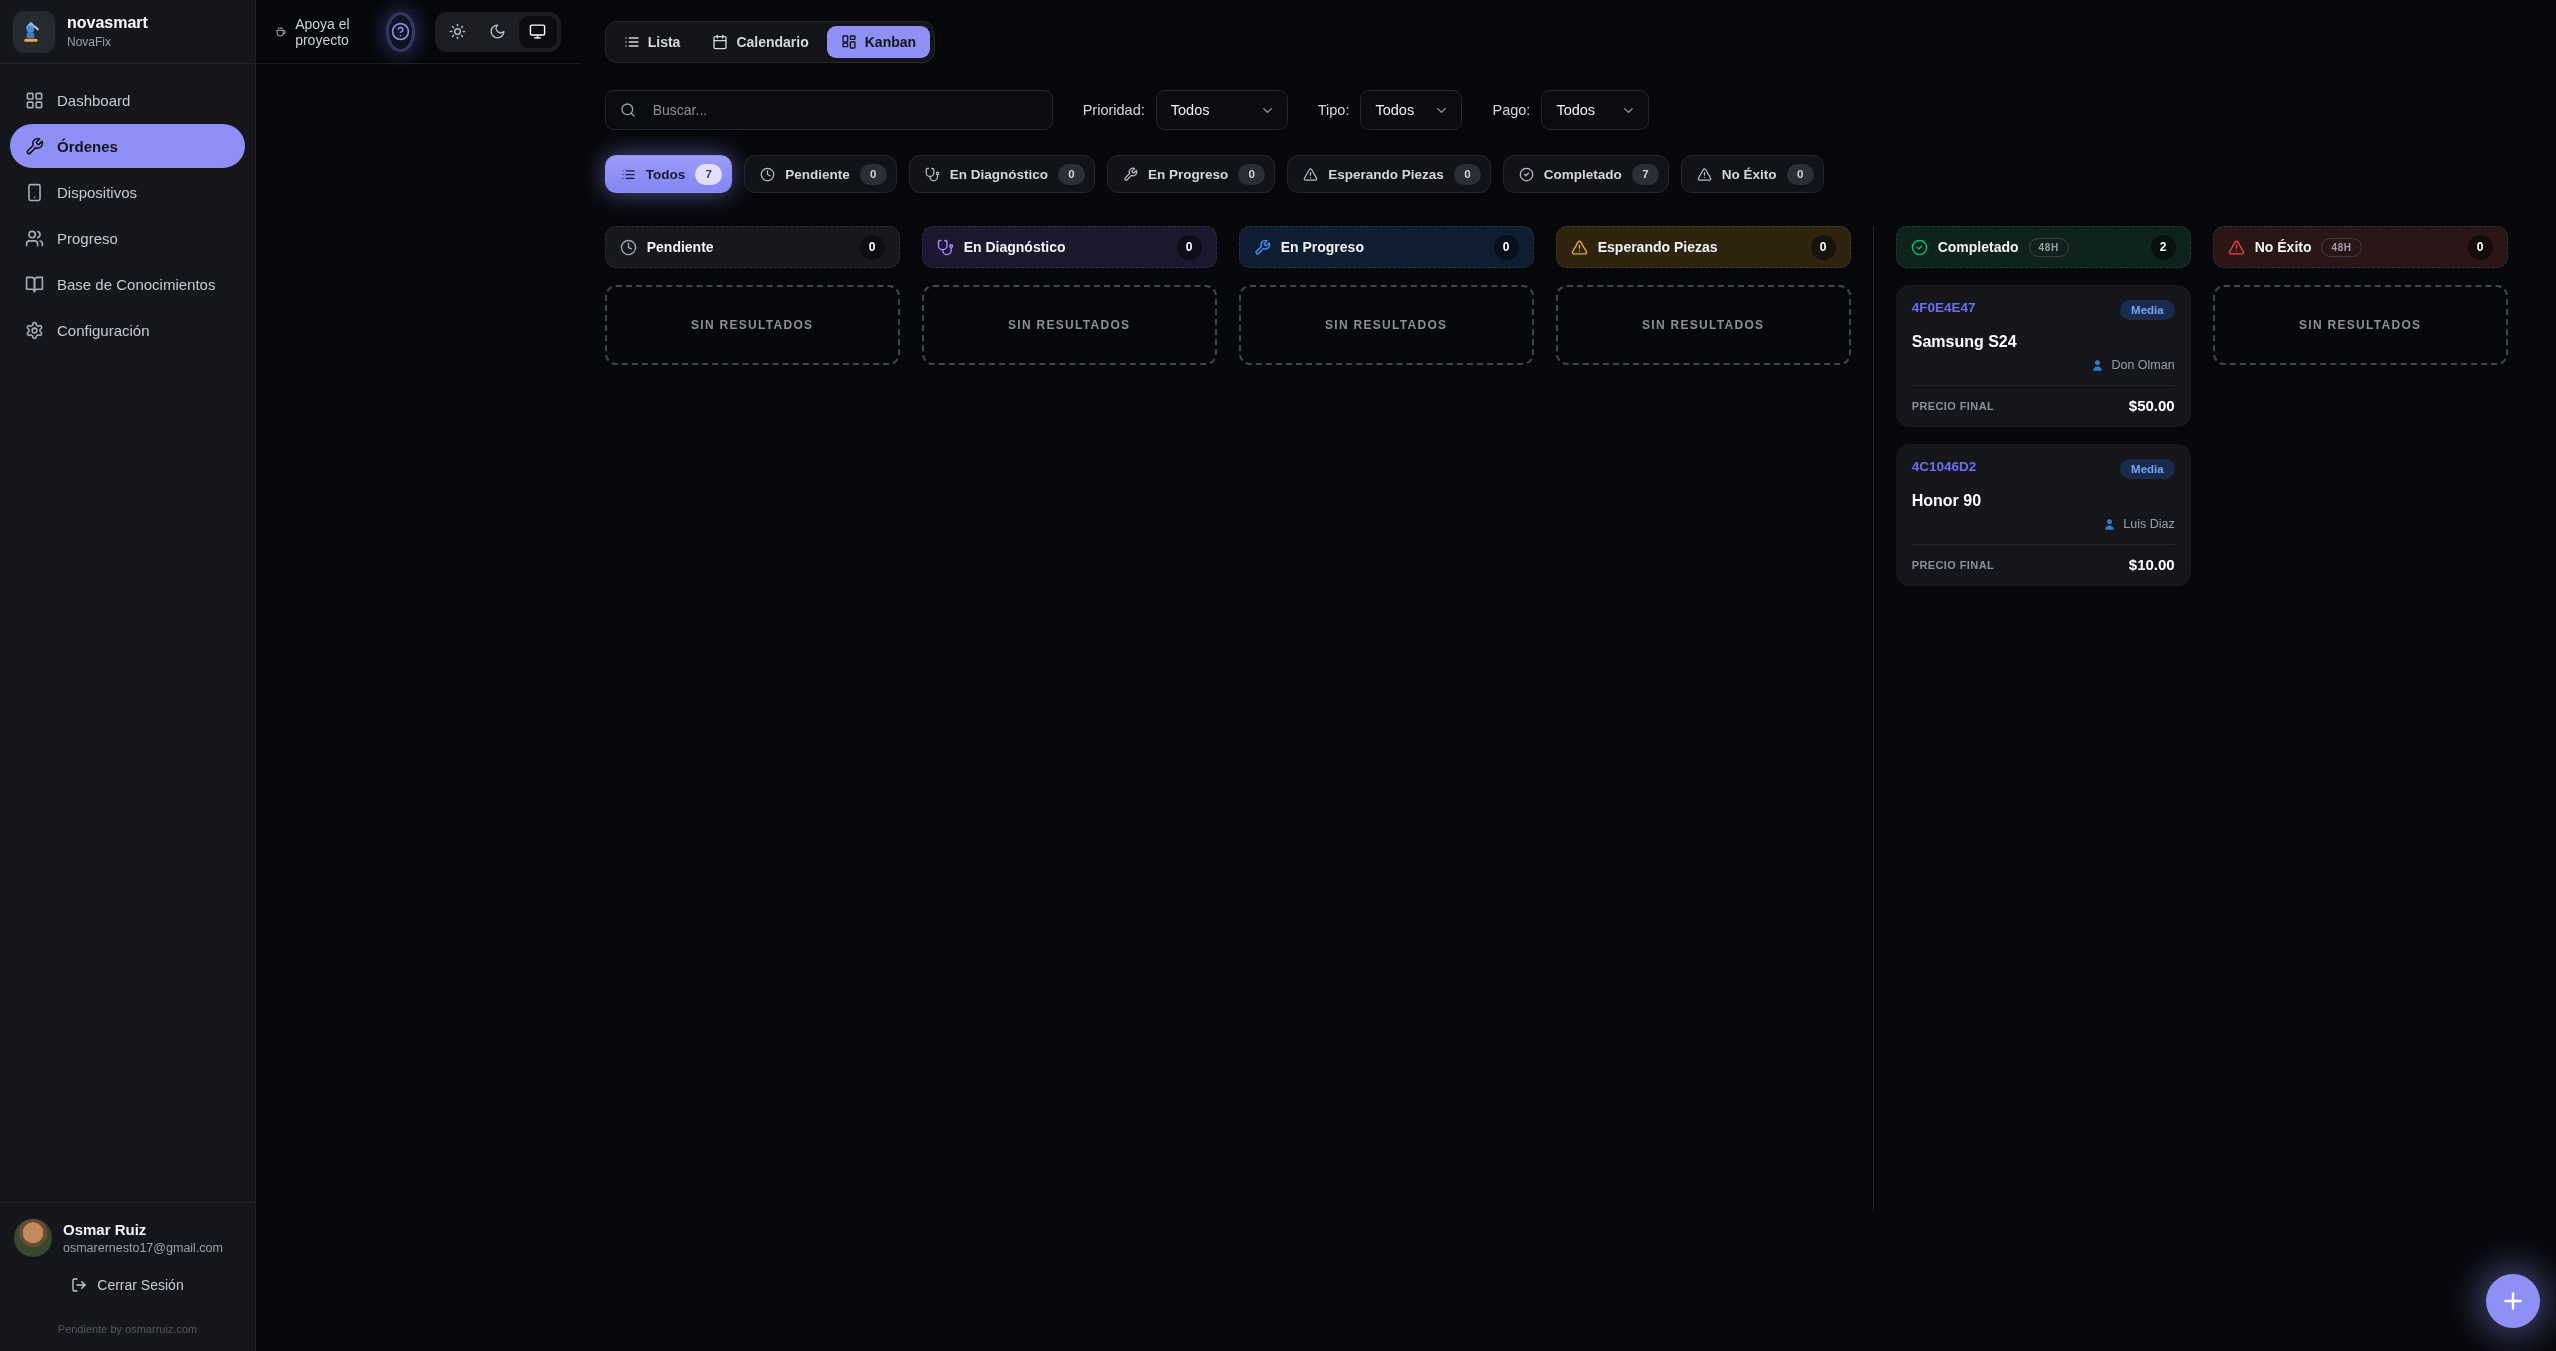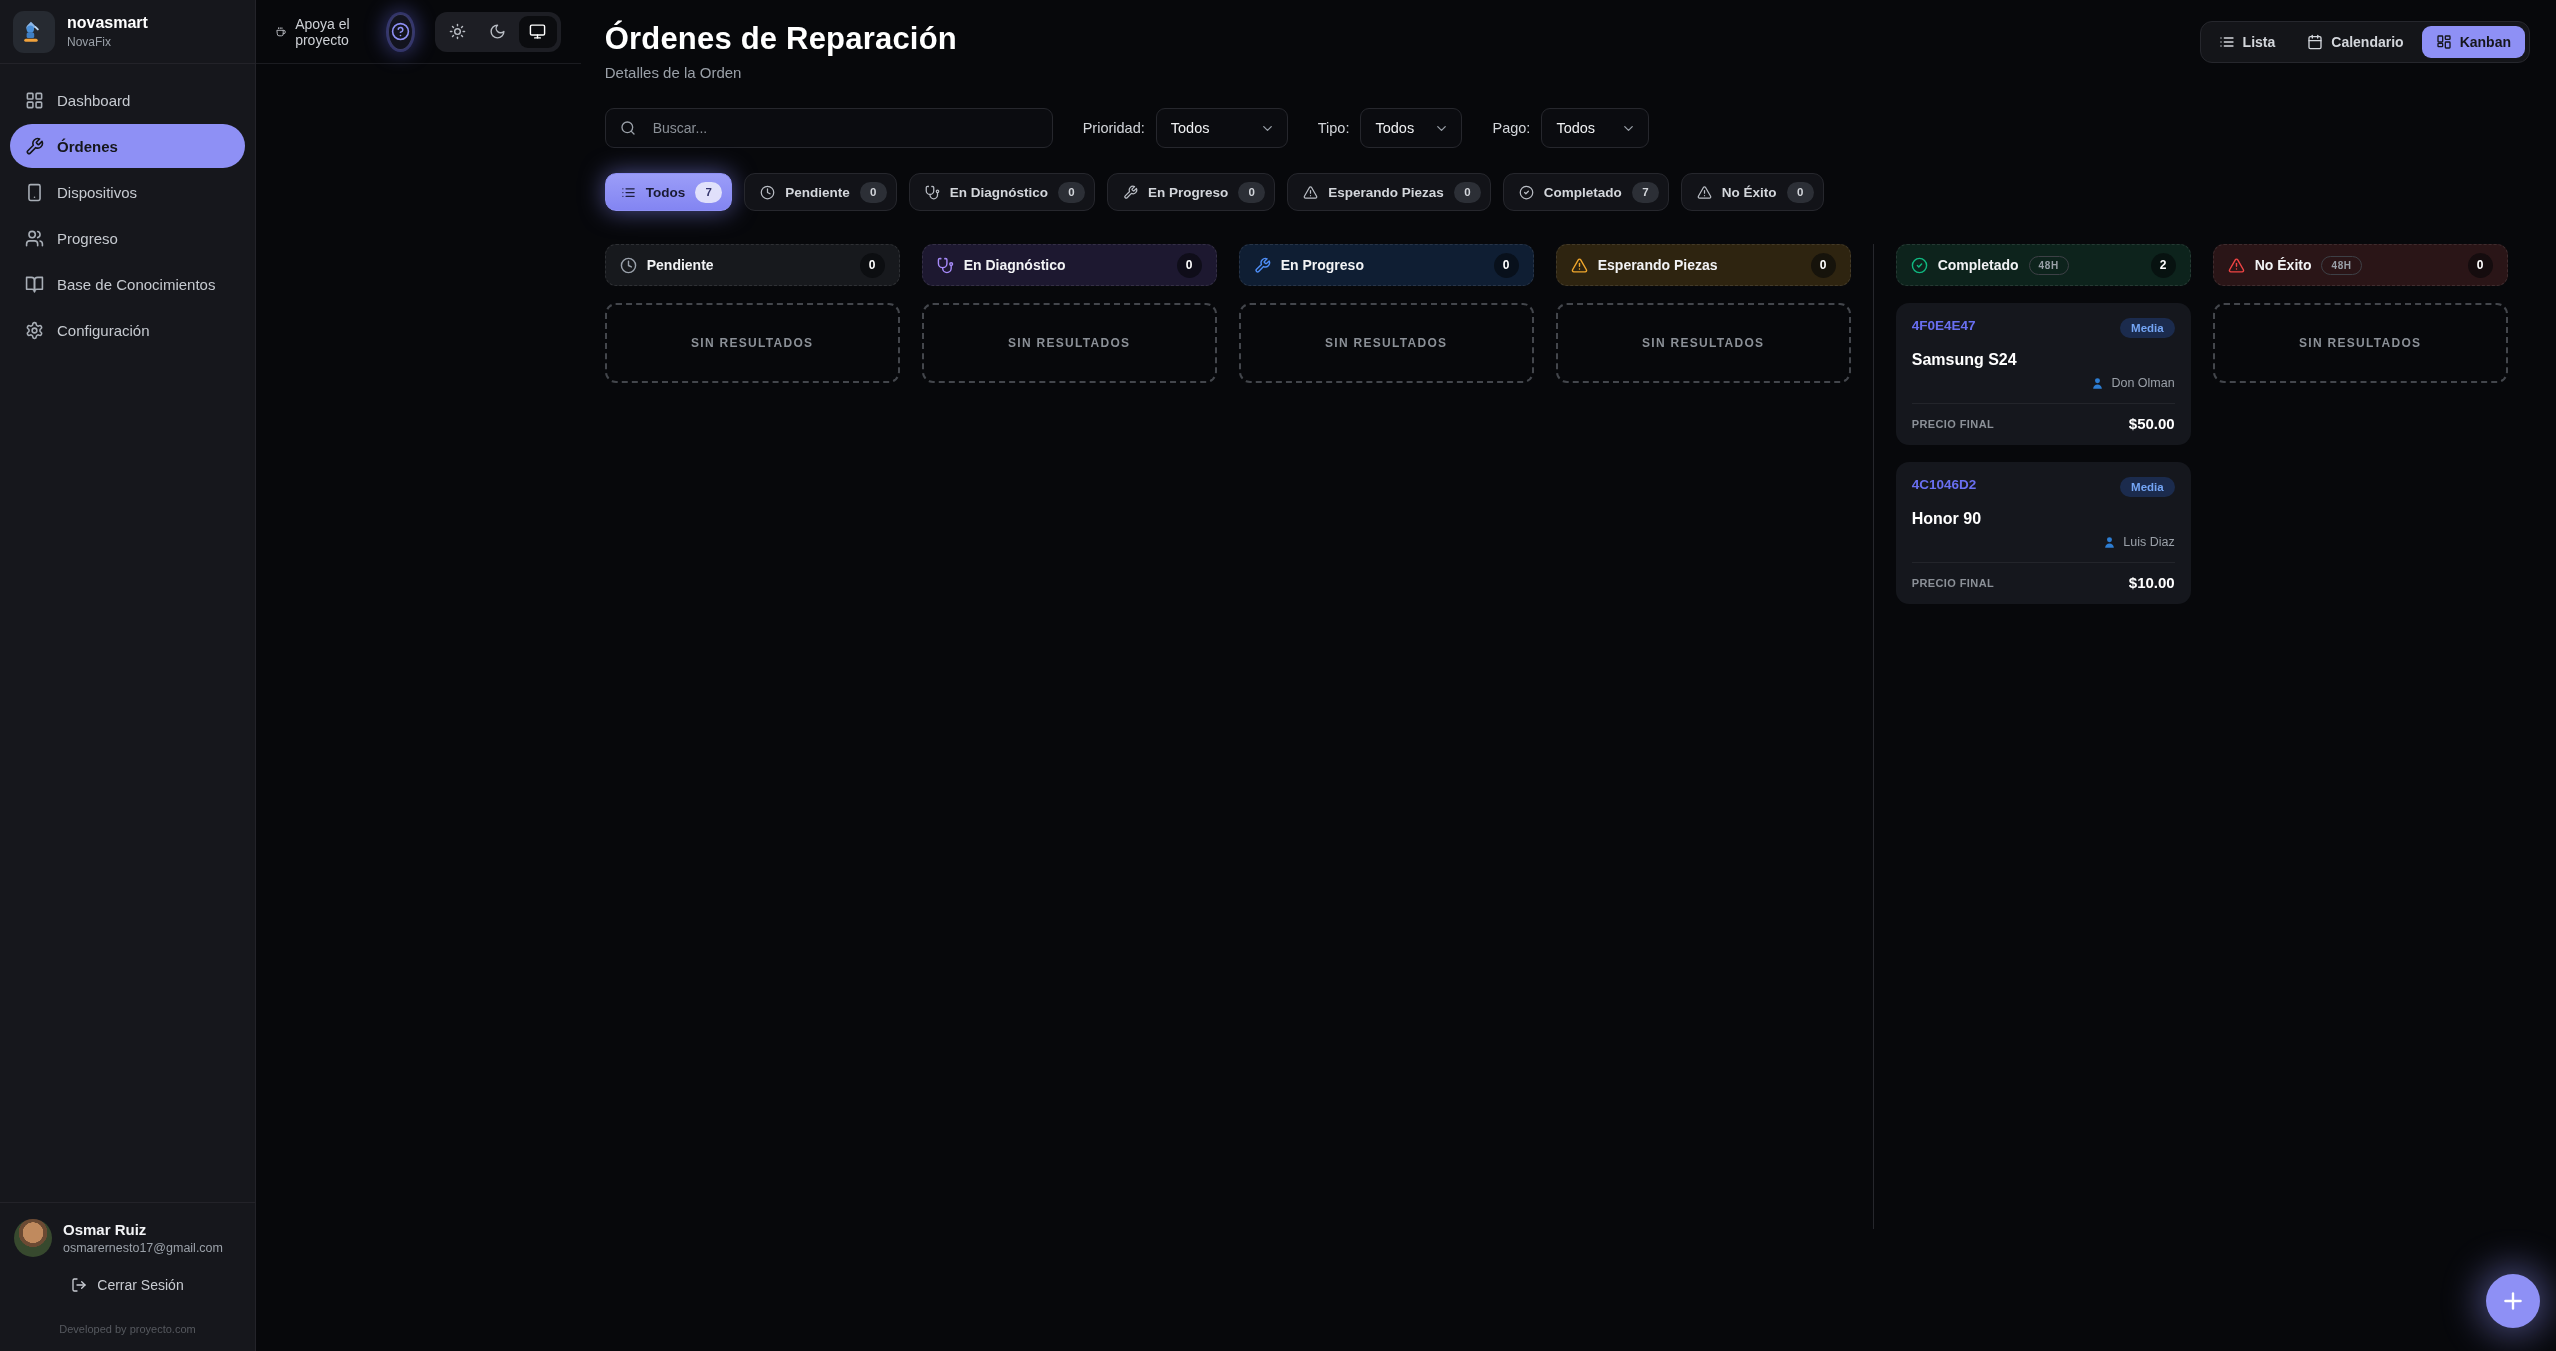--- a/index.html
+++ b/index.html
@@ -231,21 +231,21 @@
       <button class="logout">
         <span class="ic">
             <svg viewBox="0 0 24 24" fill="none" stroke="currentColor" stroke-width="2" stroke-linecap="round" stroke-linejoin="round">
               <path d="M9 21H5a2 2 0 0 1-2-2V5a2 2 0 0 1 2-2h4"></path>
               <polyline points="16 17 21 12 16 7"></polyline>
               <line x1="21" x2="9" y1="12" y2="12"></line>
             </svg>
           </span>
         <span>Cerrar Sesión</span>
       </button>
-      <div class="dev-footer">Developed by proyecto.com</div>
+      <div class="dev-footer">Pendiente by osmarruiz.com</div>
     </div>
   </aside>
 
   <div class="main">
 
     <header class="topbar">
       <div class="support">
         <span class="ic">
             <svg viewBox="0 0 24 24" fill="none" stroke="currentColor" stroke-width="2" stroke-linecap="round" stroke-linejoin="round">
               <path d="M17 8h1a4 4 0 1 1 0 8h-1"></path>
@@ -297,24 +297,20 @@
                 <line x1="12" x2="12" y1="17" y2="21"></line>
               </svg>
             </span>
         </button>
       </div>
     </header>
 
     <div class="content">
 
       <div class="page-head">
-        <div>
-          <div class="page-title">Órdenes de Reparación</div>
-          <div class="page-subtitle">Detalles de la Orden</div>
-        </div>
         <div class="view-toggle">
           <button class="view-btn">
             <span class="ic">
                 <svg viewBox="0 0 24 24" fill="none" stroke="currentColor" stroke-width="2" stroke-linecap="round" stroke-linejoin="round">
                   <line x1="8" x2="21" y1="6" y2="6"></line>
                   <line x1="8" x2="21" y1="12" y2="12"></line>
                   <line x1="8" x2="21" y1="18" y2="18"></line>
                   <line x1="3" x2="3.01" y1="6" y2="6"></line>
                   <line x1="3" x2="3.01" y1="12" y2="12"></line>
                   <line x1="3" x2="3.01" y1="18" y2="18"></line>

